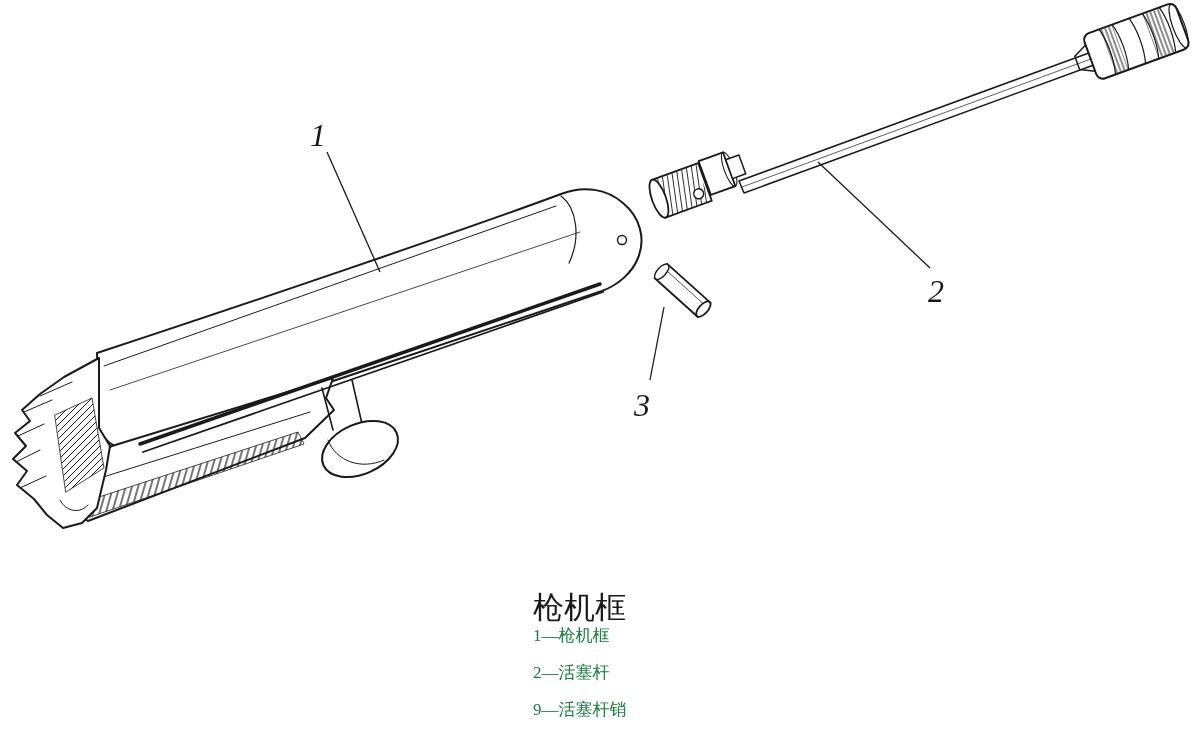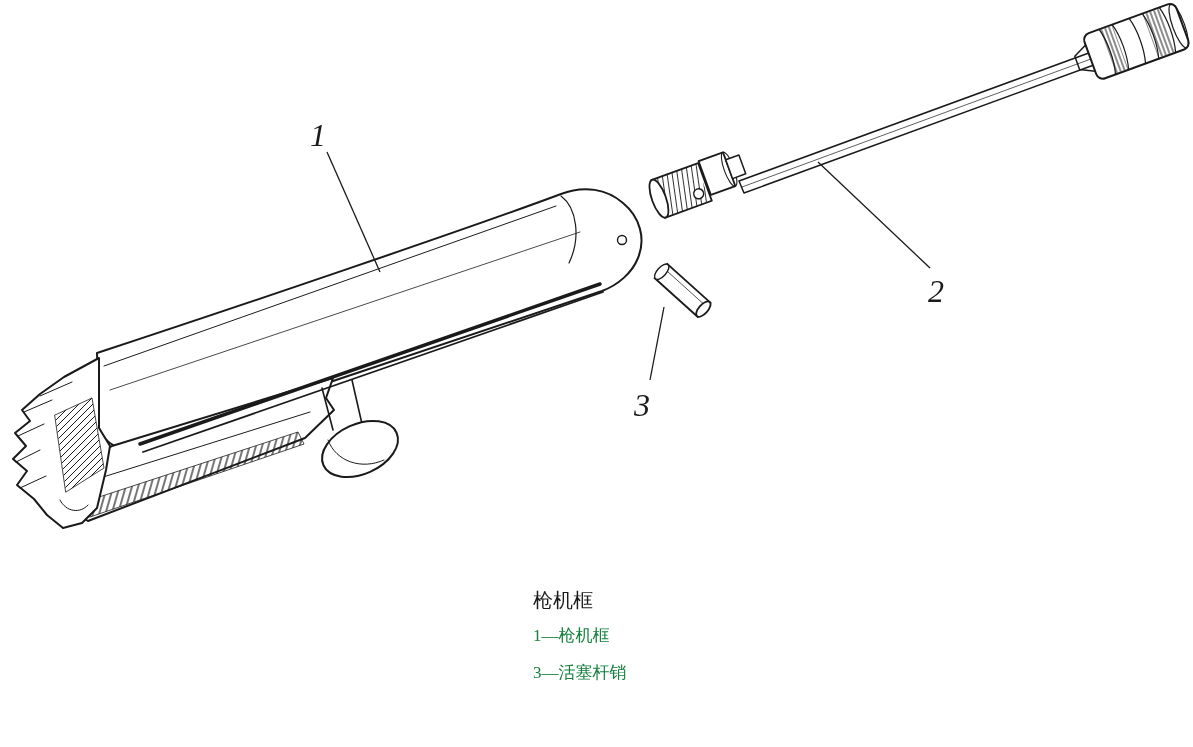--- a/index.html
+++ b/index.html
@@ -23,21 +23,21 @@
   .callout-num {
     font-family: "Liberation Serif", serif;
     font-style: italic;
     font-size: 32px;
     fill: #1a1a1a;
   }
   .figure-title {
     position: absolute;
     left: 533px;
     top: 587px;
-    font-size: 20px;
+    font-size: 31px;
     color: #1a1a1a;
     font-family: "Liberation Serif", serif;
     white-space: nowrap;
   }
   .legend {
     position: absolute;
     left: 533px;
     top: 627px;
     width: 300px;
   }
@@ -175,16 +175,17 @@
 
       <line x1="664" y1="307" x2="650" y2="380" stroke-width="1.3"></line>
       <text x="634" y="416" class="callout-num" stroke="none">3</text>
     </g>
   </svg>
 
   <div class="figure-title">枪机框</div>
 
   <div class="legend">
     <div class="legend-item">1—枪机框</div>
-    <div class="legend-item">3—活塞杆销</div>
+    <div class="legend-item">2—活塞杆</div>
+    <div class="legend-item">9—活塞杆销</div>
   </div>
 
 </div>
 
 </body></html>

